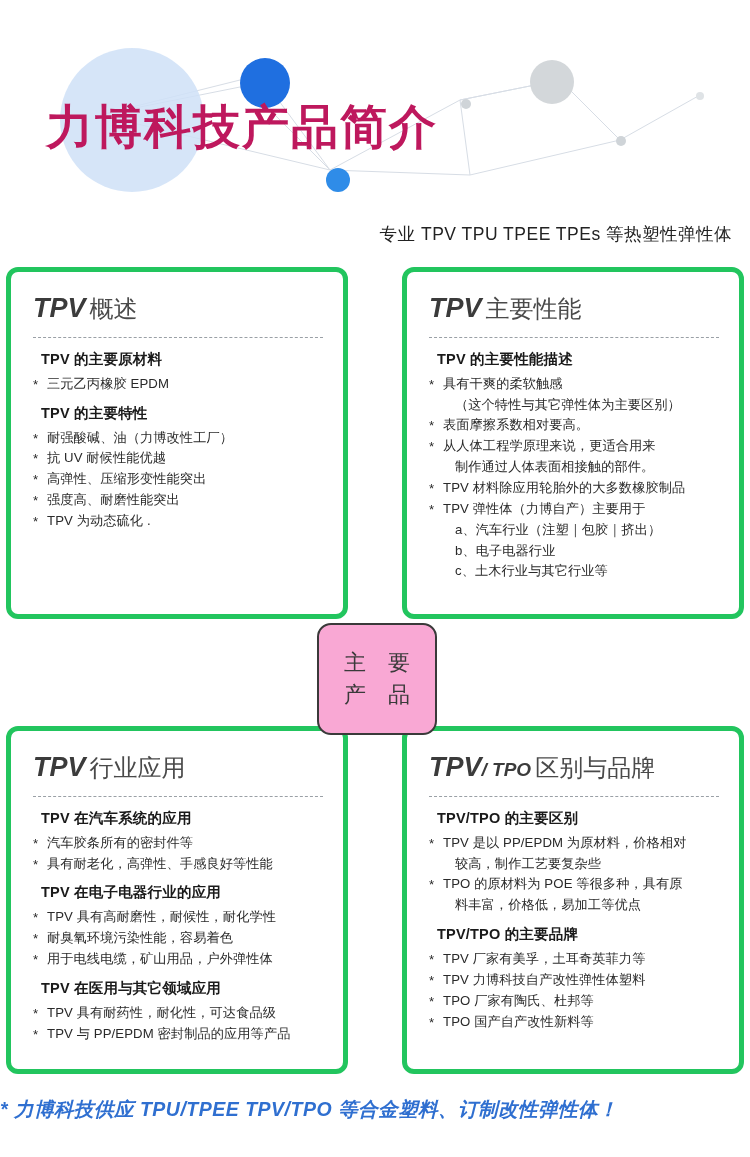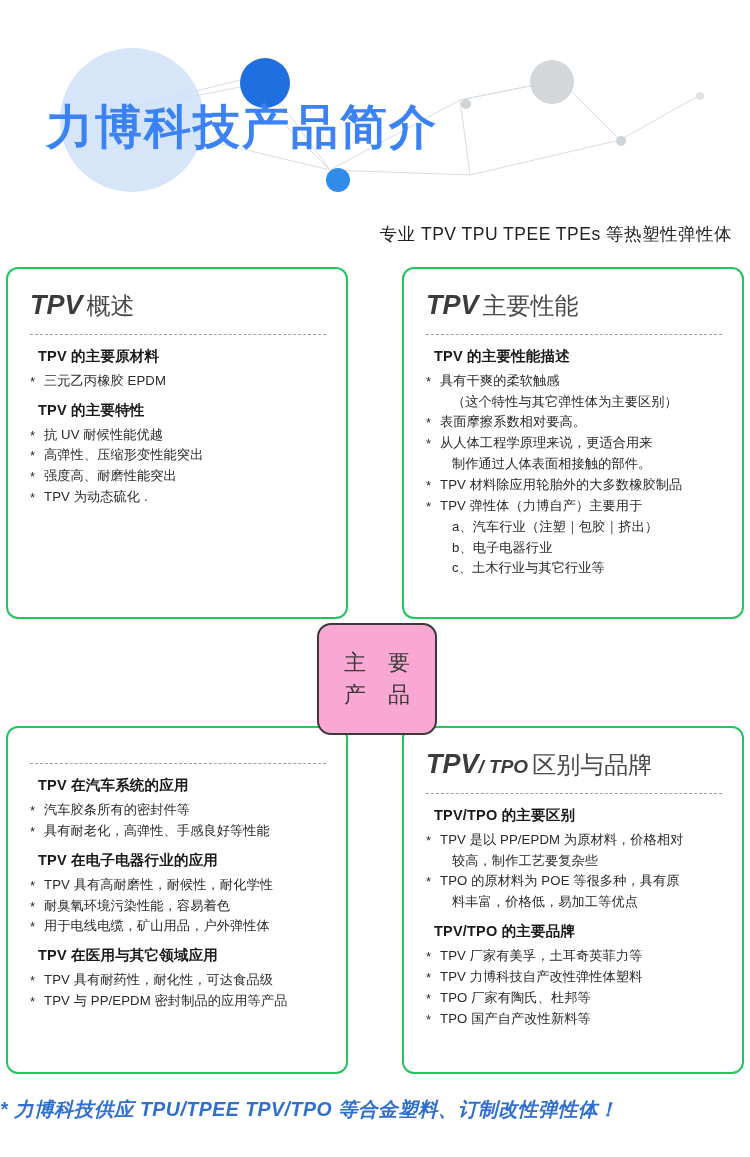--- a/index.html
+++ b/index.html
@@ -33,41 +33,41 @@
     position: absolute;
     left: 46px;
     top: 96px;
     width: 600px;
   }
   .main-title {
     font-family: "DejaVu Sans", sans-serif;
     font-size: 47px;
     font-weight: bold;
     letter-spacing: 2px;
-    color: #3b82f6;
+    color: #be185d;
     white-space: nowrap;
   }
   .subtitle {
     position: absolute;
     right: 18px;
     top: 222px;
     font-size: 17.5px;
     color: #222;
     letter-spacing: 0.5px;
     white-space: nowrap;
   }
 
   
   .cards {
     position: relative;
     width: 750px;
   }
   .card {
     position: absolute;
-    border: 2px solid #22c55e;
+    border: 5px solid #22c55e;
     border-radius: 12px;
     background: rgba(255,255,255,0.86);
     box-sizing: border-box;
     padding: 22px 20px 14px 22px;
   }
   #card-tl { left: 6px;   top: 0px;   width: 342px; height: 352px; }
   #card-tr { left: 402px; top: 0px;   width: 342px; height: 352px; }
   #card-bl { left: 6px;   top: 459px; width: 342px; height: 348px; }
   #card-br { left: 402px; top: 459px; width: 342px; height: 348px; }
 
@@ -203,20 +203,21 @@
   <div class="cards">
 
     <div class="card" id="card-tl">
       <div class="card-title">
         <span>TPV</span><span class="cn">概述</span>
       </div>
       <div class="divider"></div>
       <div class="sec-head">TPV 的主要原材料</div>
       <div class="bullet">三元乙丙橡胶 EPDM</div>
       <div class="sec-head">TPV 的主要特性</div>
+      <div class="bullet">耐强酸碱、油（力博改性工厂）</div>
       <div class="bullet">抗 UV 耐候性能优越</div>
       <div class="bullet">高弹性、压缩形变性能突出</div>
       <div class="bullet">强度高、耐磨性能突出</div>
       <div class="bullet">TPV 为动态硫化 .</div>
     </div>
 
     <div class="card" id="card-tr">
       <div class="card-title">
         <span>TPV</span><span class="cn">主要性能</span>
       </div>
@@ -228,20 +229,23 @@
       <div class="bullet">从人体工程学原理来说，更适合用来</div>
       <div class="bullet nostar">制作通过人体表面相接触的部件。</div>
       <div class="bullet">TPV 材料除应用轮胎外的大多数橡胶制品</div>
       <div class="bullet">TPV 弹性体（力博自产）主要用于</div>
       <div class="bullet sub">a、汽车行业（注塑｜包胶｜挤出）</div>
       <div class="bullet sub">b、电子电器行业</div>
       <div class="bullet sub">c、土木行业与其它行业等</div>
     </div>
 
     <div class="card" id="card-bl">
+      <div class="card-title">
+        <span>TPV</span><span class="cn">行业应用</span>
+      </div>
       <div class="divider"></div>
       <div class="sec-head">TPV 在汽车系统的应用</div>
       <div class="bullet">汽车胶条所有的密封件等</div>
       <div class="bullet">具有耐老化，高弹性、手感良好等性能</div>
       <div class="sec-head">TPV 在电子电器行业的应用</div>
       <div class="bullet">TPV 具有高耐磨性，耐候性，耐化学性</div>
       <div class="bullet">耐臭氧环境污染性能，容易着色</div>
       <div class="bullet">用于电线电缆，矿山用品，户外弹性体</div>
       <div class="sec-head">TPV 在医用与其它领域应用</div>
       <div class="bullet">TPV 具有耐药性，耐化性，可达食品级</div>

